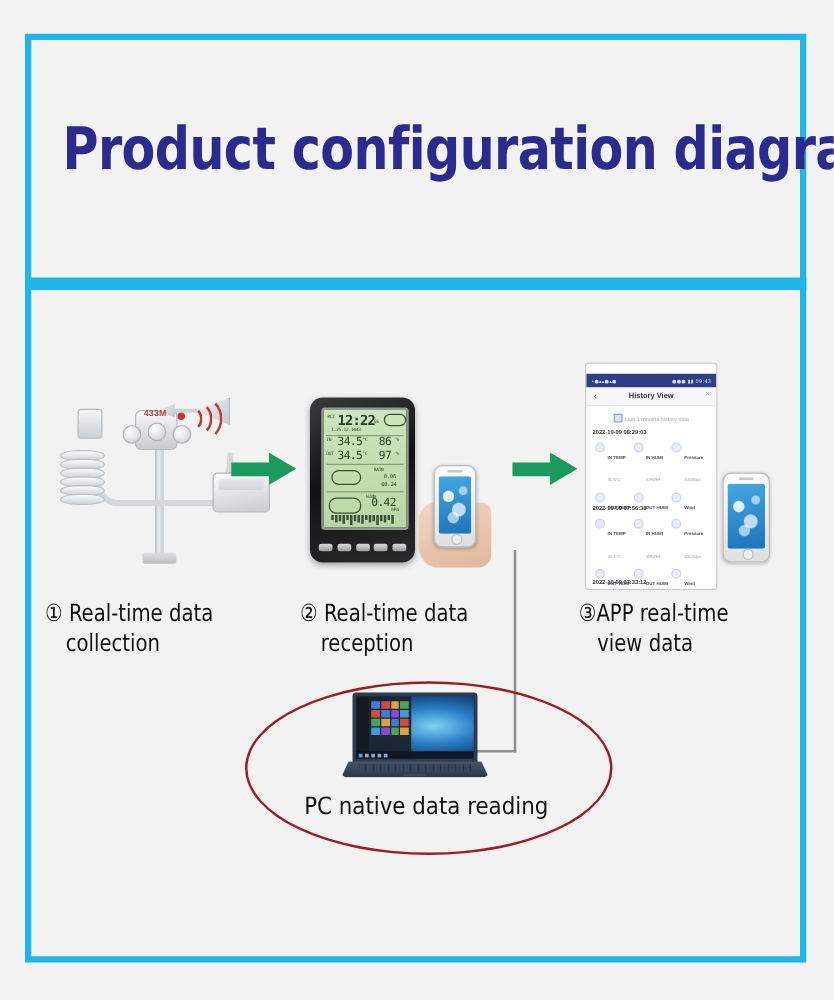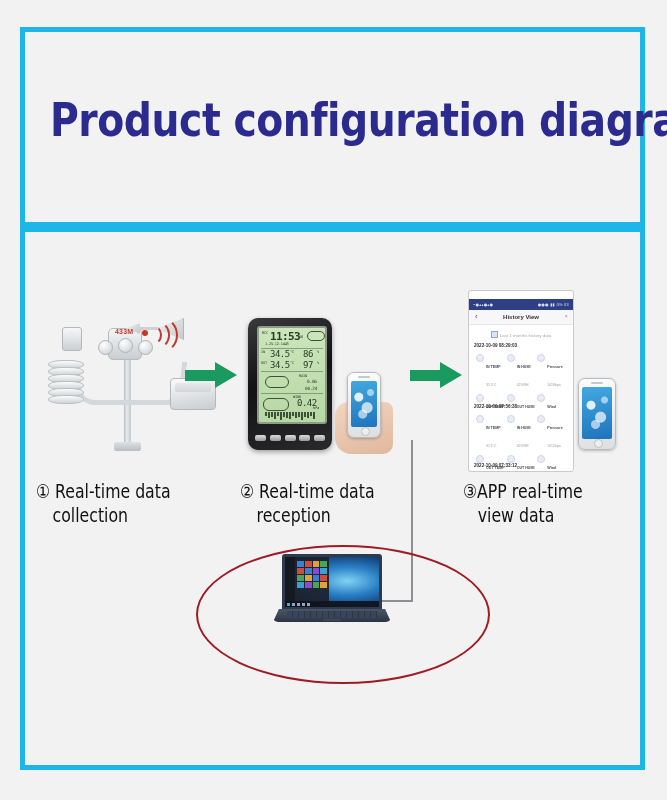--- a/index.html
+++ b/index.html
@@ -462,21 +462,21 @@
   </div>
 
   <div class="abs garrow arrow1">
     <div class="shaft"></div>
       <div class="headt"></div>
   </div>
 
   <div class="abs console">
     <div class="lcd">
       <div class="lcd-row lcd-xs" style="left:3px;top:3px;">RCC</div>
-      <div class="lcd-row lcd-big" style="left:11px;top:2px;">11:53</div>
+      <div class="lcd-row lcd-big" style="left:11px;top:2px;">12:22</div>
       <div class="lcd-row lcd-xs" style="left:40px;top:7px;">56</div>
       <div class="lcd-cloud" style="left:48px;top:3px;"></div>
       <div class="lcd-row lcd-xs" style="left:6px;top:14px;">1.25.12.1443</div>
       <div class="lcd-sep" style="top:20px;"></div>
 
       <div class="lcd-row lcd-xs" style="left:2px;top:22px;">IN</div>
       <div class="lcd-row lcd-mid" style="left:11px;top:21px;">34.5</div>
       <div class="lcd-row lcd-xs" style="left:31px;top:22px;">°C</div>
       <div class="lcd-row lcd-mid" style="left:44px;top:21px;">86</div>
       <div class="lcd-row lcd-xs" style="left:58px;top:22px;">%</div>
@@ -703,14 +703,15 @@
             <i></i>
         </div>
       </div>
     </div>
     <div class="base">
       <div class="keys"></div>
       <div class="trackpad"></div>
     </div>
   </div>
 
+  <div class="abs pc-caption">PC native data reading</div>
 
 </div>
 
 </body></html>

